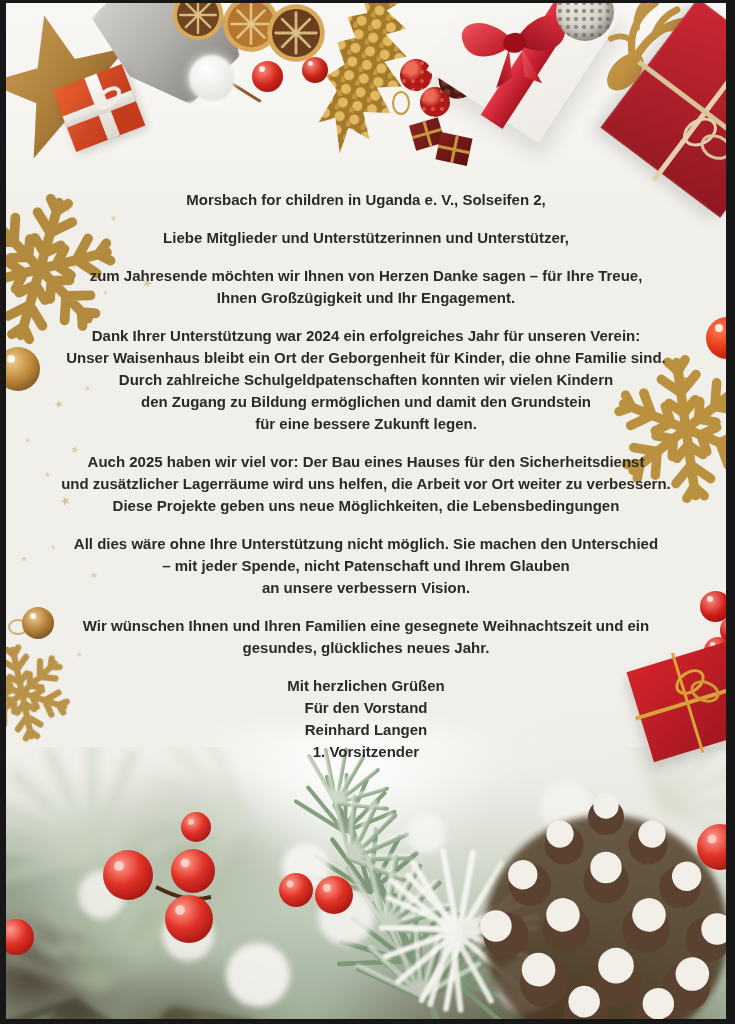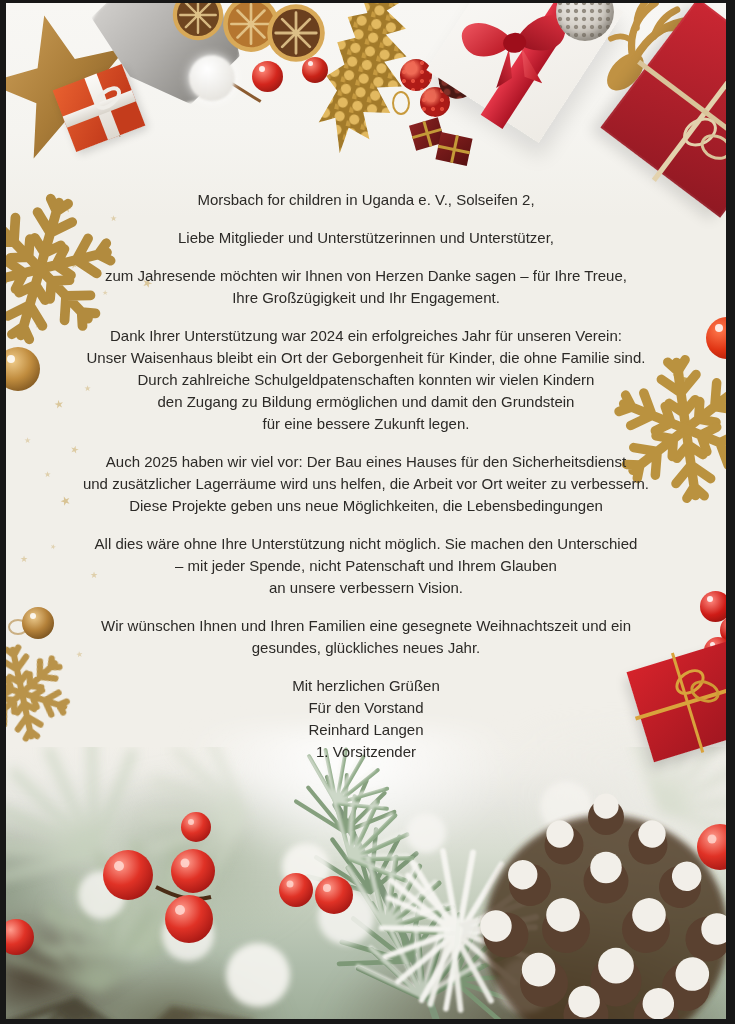--- a/index.html
+++ b/index.html
@@ -8,21 +8,21 @@
     border-style:solid;border-color:#171717;border-width:3px 9px 5px 6px;
     background:#f1efe9;overflow:hidden;
     font-family:"Liberation Sans","DejaVu Sans",sans-serif;
   }
   .abs{position:absolute;}
   
   .top-blend{left:0;right:0;top:0;height:215px;
     background:linear-gradient(#f8f7f4 0%,#f5f4f0 60%,rgba(245,244,240,0) 100%);z-index:1;}
   
   .letter{left:18px;right:18px;top:186px;z-index:6;text-align:center;
-    color:#2c2a27;font-weight:normal;font-size:15px;line-height:22px;}
+    color:#2c2a27;font-weight:bold;font-size:15px;line-height:22px;}
   .para{margin:0 0 16px;}
   .ln{display:block;white-space:nowrap;}
   
   .dec{position:absolute;z-index:3;}
   .ball{position:absolute;border-radius:50%;z-index:3;}
   .hl{position:absolute;border-radius:50%;background:rgba(255,255,255,.85);}
   .st{position:absolute;z-index:2;color:#c5a050;line-height:1;}
   
   .hat-body{position:absolute;inset:0;border-radius:46% 54% 60% 40%;
     background:linear-gradient(125deg,#cfcdca 10%,#b3b1ae 45%,#8e8c88 80%);
@@ -379,21 +379,21 @@
 
   <div class="abs letter">
     <p class="para">
       <span class="ln">Morsbach for children in Uganda e. V., Solseifen 2,</span>
     </p>
     <p class="para">
       <span class="ln">Liebe Mitglieder und Unterstützerinnen und Unterstützer,</span>
     </p>
     <p class="para">
       <span class="ln">zum Jahresende möchten wir Ihnen von Herzen Danke sagen – für Ihre Treue,</span>
-      <span class="ln">Ihre Großzügigkeit und Ihr Engagement.</span>
+      <span class="ln">Ihnen Großzügigkeit und Ihr Engagement.</span>
     </p>
     <p class="para">
       <span class="ln">Dank Ihrer Unterstützung war 2024 ein erfolgreiches Jahr für unseren Verein:</span>
       <span class="ln">Unser Waisenhaus bleibt ein Ort der Geborgenheit für Kinder, die ohne Familie sind.</span>
       <span class="ln">Durch zahlreiche Schulgeldpatenschaften konnten wir vielen Kindern</span>
       <span class="ln">den Zugang zu Bildung ermöglichen und damit den Grundstein</span>
       <span class="ln">für eine bessere Zukunft legen.</span>
     </p>
     <p class="para">
       <span class="ln">Auch 2025 haben wir viel vor: Der Bau eines Hauses für den Sicherheitsdienst</span>

